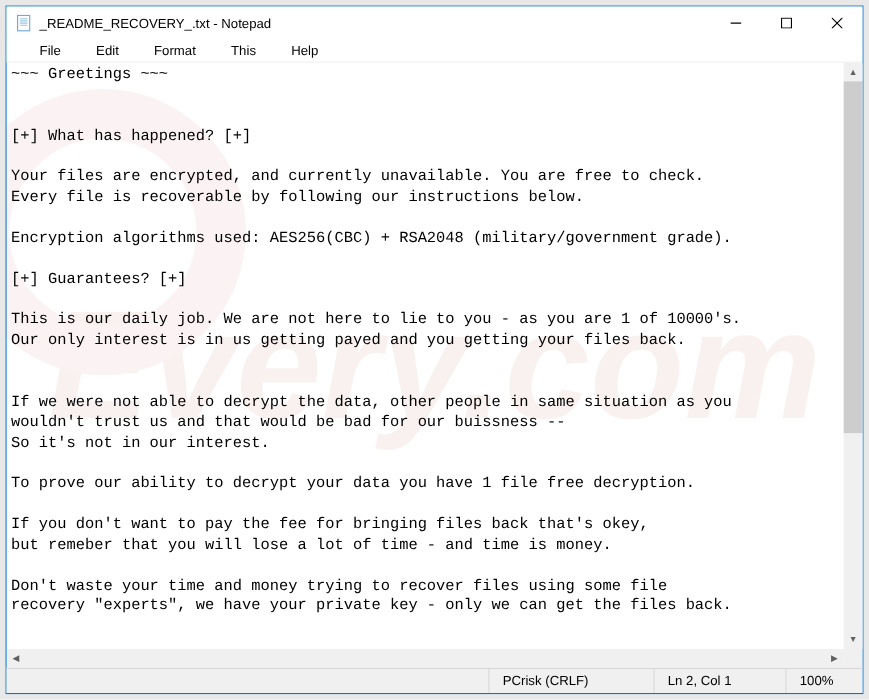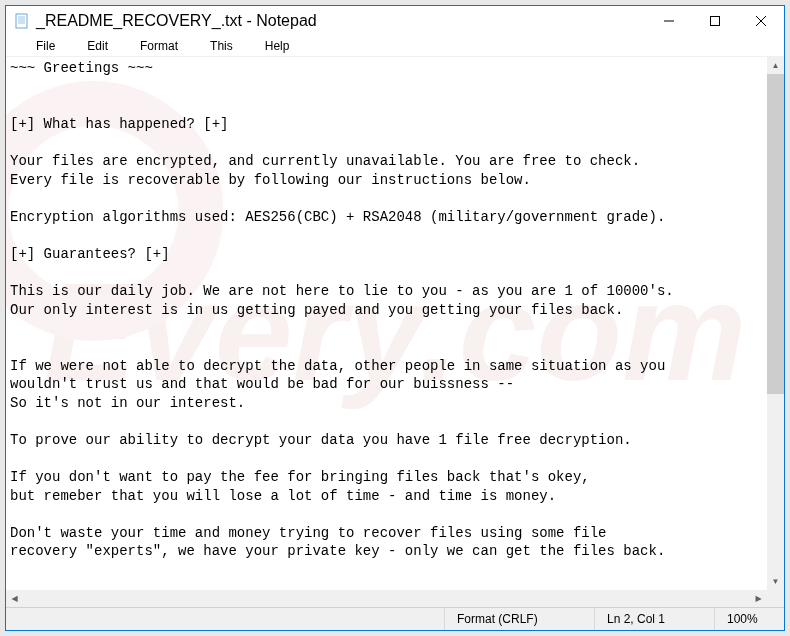--- a/index.html
+++ b/index.html
@@ -30,21 +30,21 @@
     border-bottom: 0;
   }
   .titlebar-icon {
     width: 16px;
     height: 16px;
     margin-left: 8px;
     margin-right: 6px;
     display: inline-block;
   }
   .titlebar-title {
-    font-size: 16px;
+    font-size: 12px;
     color: #000;
     flex: 1;
   }
   .window-controls {
     display: flex;
     height: 100%;
   }
   .win-btn {
     width: 46px;
     height: 100%;
@@ -279,18 +279,18 @@
         <div class="scroll-btn" style="width:17px">
             <span class="arrow">▶</span>
           </div>
       </div>
       <div class="scroll-corner"></div>
     </div>
   </div>
 
   <div class="statusbar">
     <div class="status-spacer"></div>
-    <div class="status-cell" style="width:150px">Format (CRLF)</div>
+    <div class="status-cell" style="width:150px">PCrisk (CRLF)</div>
     <div class="status-cell" style="width:120px">Ln 2, Col 1</div>
     <div class="status-cell" style="width:70px">100%</div>
   </div>
 
 </div>
 
 </body></html>

